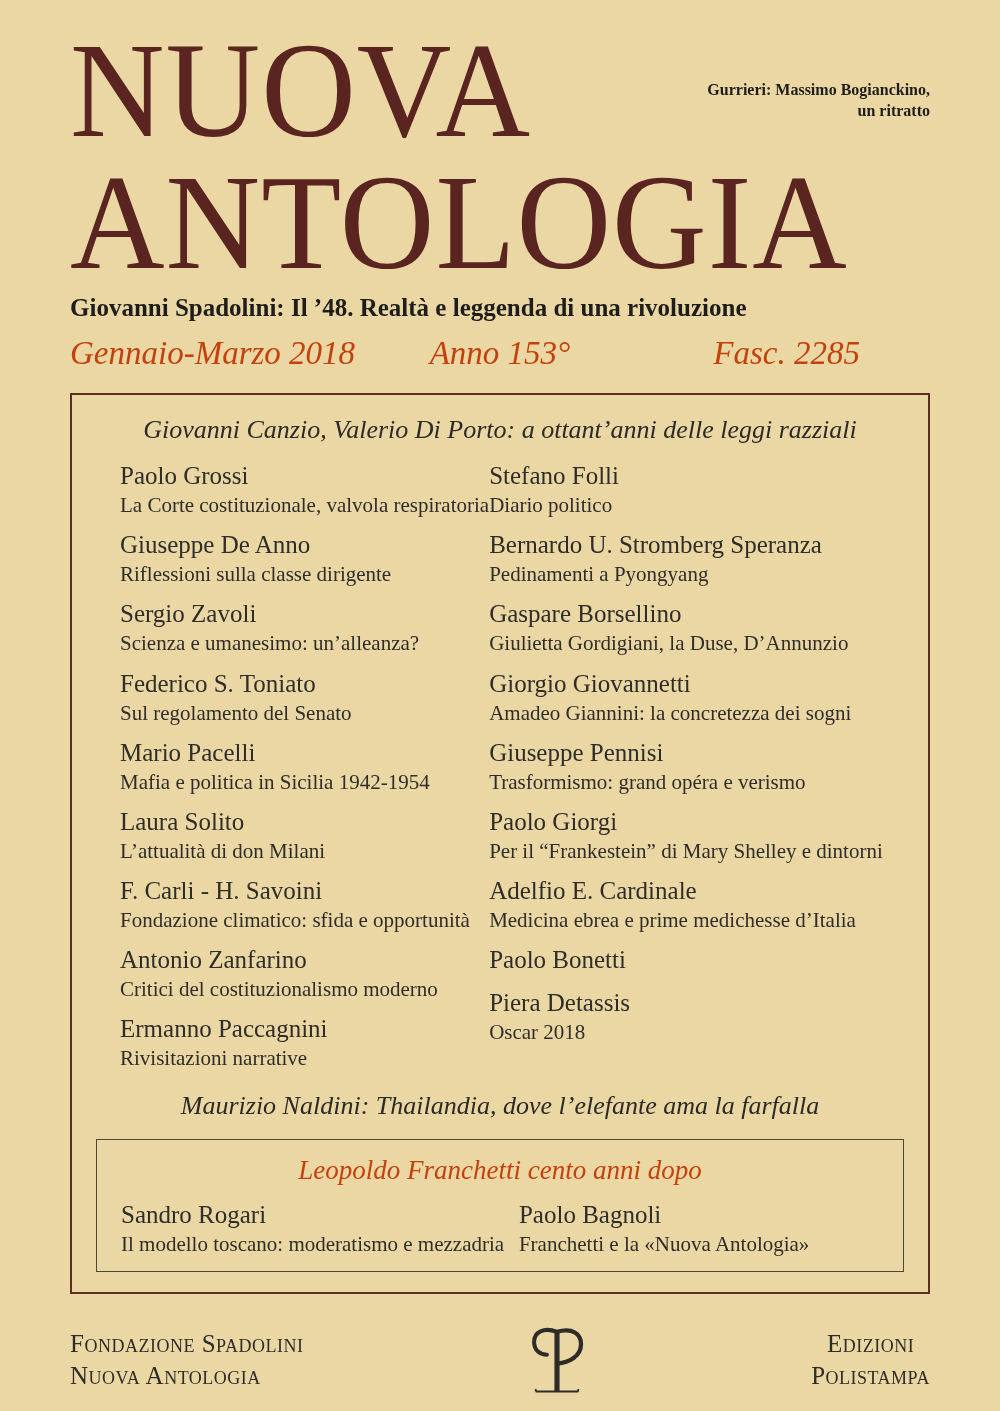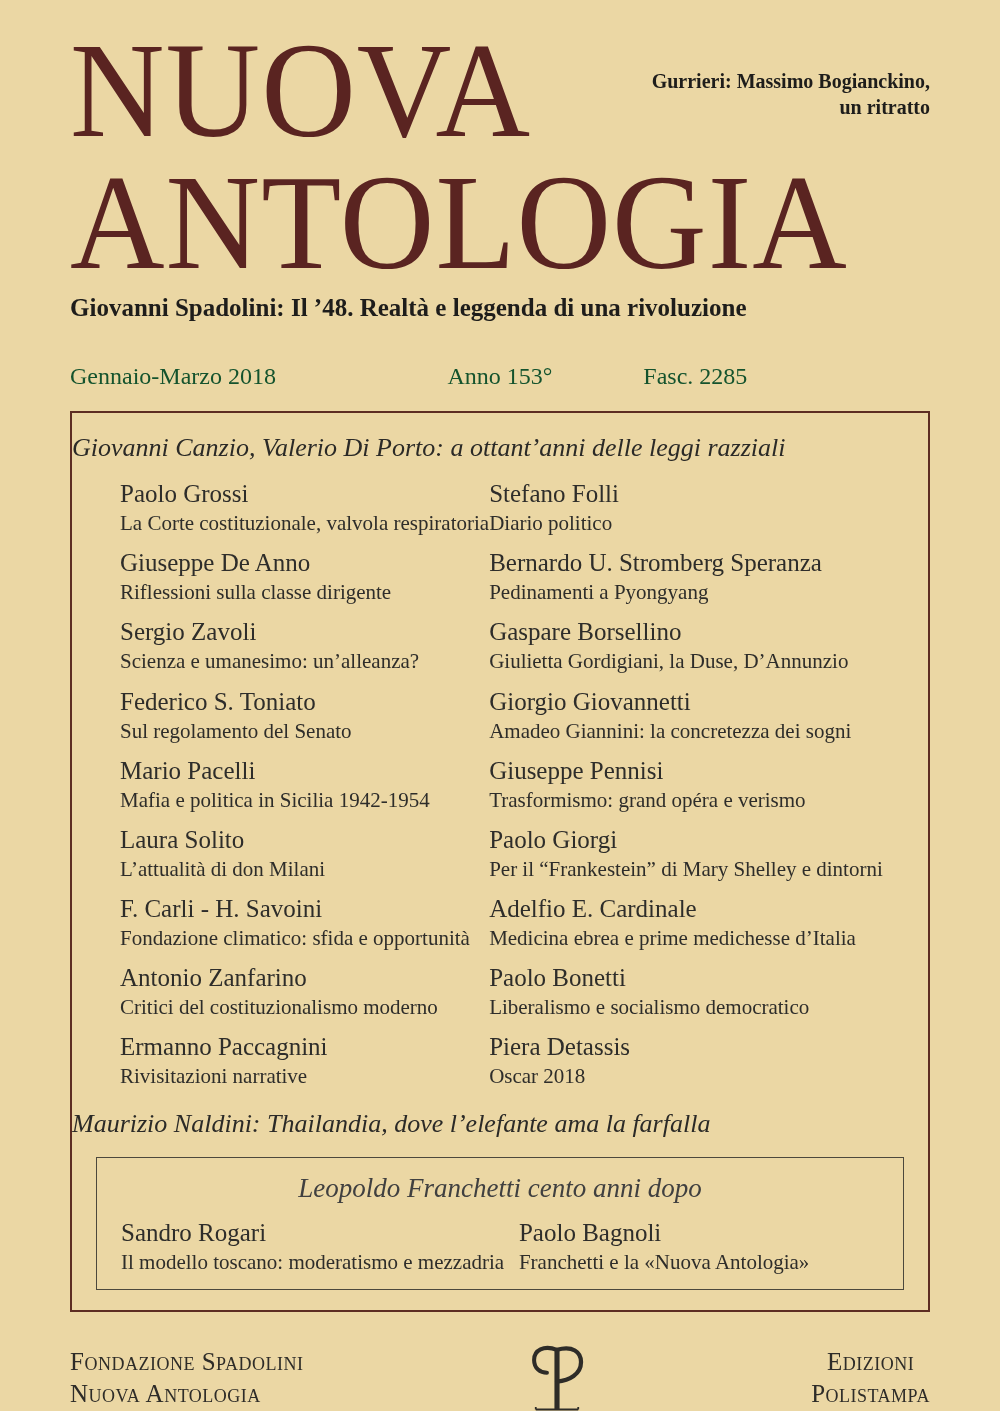--- a/index.html
+++ b/index.html
@@ -8,22 +8,22 @@
     background: #ebd7a4;
     font-family: "Liberation Serif", serif;
     color: #2b2a27;
     position: relative;
     overflow: hidden;
   }
   .page { padding: 0 70px; position: relative; }
 
   
   .top-right {
-    position: absolute; top: 44px; right: 70px;
-    text-align: right; font-weight: bold; font-size: 20px; line-height: 1.3;
+    position: absolute; top: 56px; right: 70px;
+    text-align: right; font-weight: bold; font-size: 16px; line-height: 1.3;
     color: #1e1d1b;
   }
 
   
   .masthead {
     margin: 24px 0 0 0; padding: 0;
     color: #5a2421;
     font-weight: normal;
     font-size: 131px; line-height: 0.97;
     letter-spacing: 1px;
@@ -32,55 +32,55 @@
   .masthead .line { display: block; }
 
   .subtitle {
     margin-top: 16px;
     font-weight: bold; font-size: 25px; color: #1e1d1b;
   }
 
   .issue-row {
     margin-top: 13px;
     display: flex; align-items: baseline;
-    font-size: 24px; color: #14532d;
+    font-size: 33px; color: #c2410c; font-style: italic;
   }
   .issue-row .cell { flex: 1; }
   .issue-row .cell.center { text-align: center; }
-  .issue-row .cell.right { text-align: left; margin-top: 28px; }
+  .issue-row .cell.right { text-align: center; }
 
   
   .contents-box {
     margin-top: 21px;
     border: 2px solid #5d2d22;
     padding-top: 20px;
   }
   .contents-header, .contents-footer {
-    font-style: italic; font-size: 26px; color: #2b2a27;
+    text-align: center; font-style: italic; font-size: 26px; color: #2b2a27;
   }
   .contents-header { margin-bottom: 16px; }
   .contents-footer { margin: 8px 0 18px; }
 
   .columns { display: flex; padding: 0 48px; }
   .col-left { width: 52.5%; }
   .col-right { flex: 1; }
 
   .entry { margin-bottom: 13px; white-space: nowrap; }
   .entry-author { font-size: 25px; line-height: 1.2; color: #2e2d2a; }
   .entry-title  { font-size: 21px; line-height: 1.15; margin-top: 2px; color: #2e2d2a; }
 
   
   .special-box {
     border: 1px solid #4c483c;
     margin: 0 24px 20px;
     padding: 15px 0 14px;
   }
   .special-title {
     text-align: center; font-style: italic; font-size: 27px;
-    color: #404040; margin-bottom: 14px; font-family: Liberation Serif, serif;
+    color: #c2410c; margin-bottom: 14px; font-family: Liberation Serif, serif;
   }
   .special-box .columns { padding: 0 24px; }
   .special-box .entry { margin-bottom: 0; }
 
   
   .footer {
     margin-top: 34px;
     display: flex; justify-content: space-between; align-items: flex-start;
   }
   .footer-block {
@@ -181,21 +181,20 @@
         <div class="entry">
           <div class="entry-author">Paolo Giorgi</div>
           <div class="entry-title">Per il “Frankestein” di Mary Shelley e dintorni</div>
         </div>
         <div class="entry">
           <div class="entry-author">Adelfio E. Cardinale</div>
           <div class="entry-title">Medicina ebrea e prime medichesse d’Italia</div>
         </div>
         <div class="entry">
           <div class="entry-author">Paolo Bonetti</div>
-          <div class="entry-title">Liberalismo e socialismo democratico</div>
         </div>
         <div class="entry">
           <div class="entry-author">Piera Detassis</div>
           <div class="entry-title">Oscar 2018</div>
         </div>
       </div>
     </div>
 
     <div class="contents-footer">Maurizio Naldini: Thailandia, dove l’elefante ama la farfalla</div>
 

